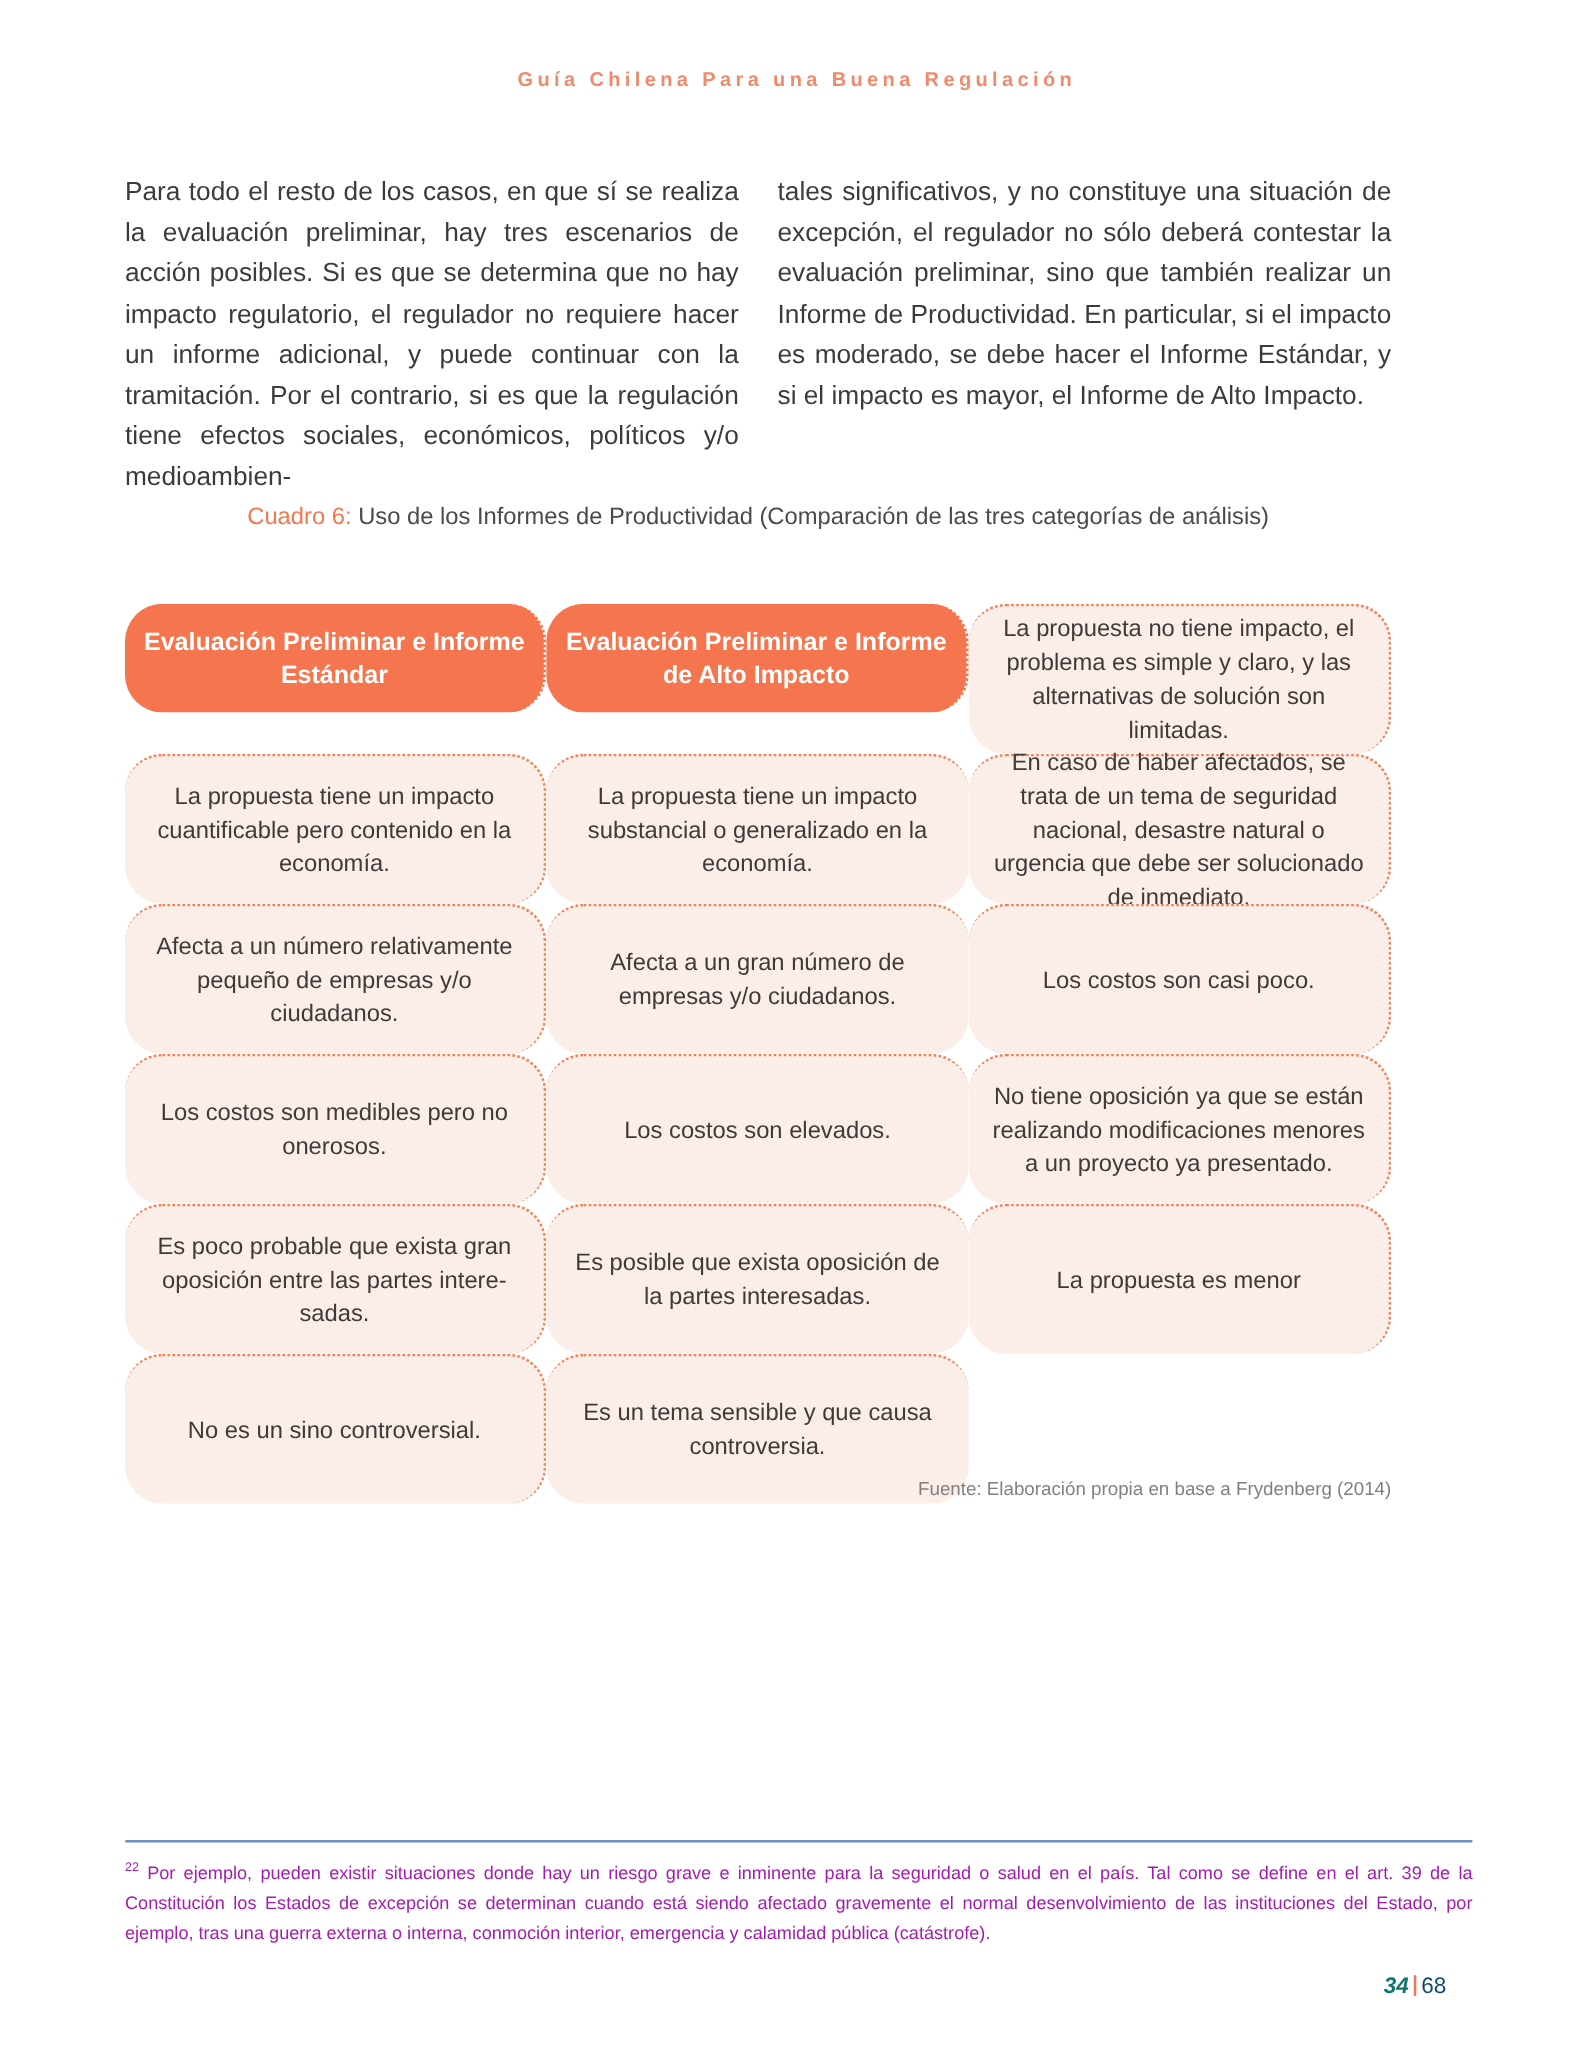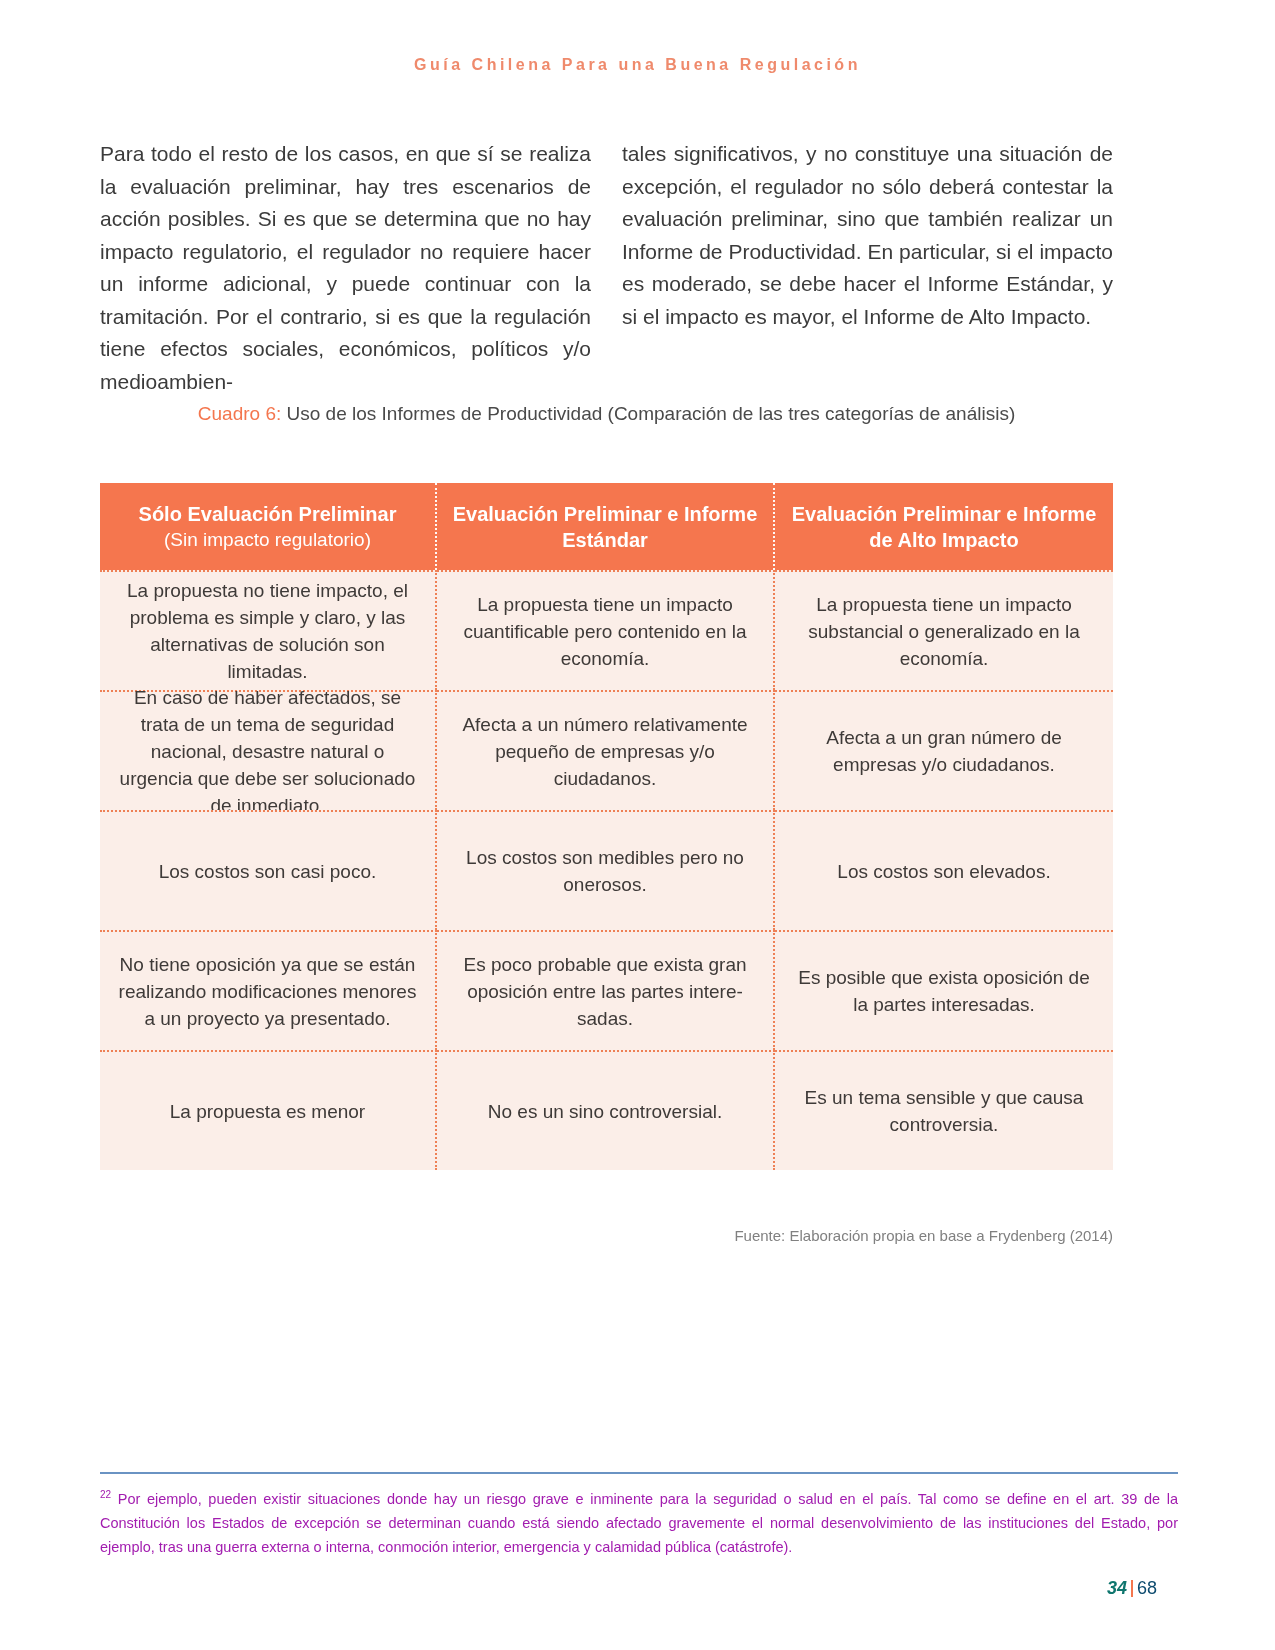--- a/index.html
+++ b/index.html
@@ -1,15 +1,15 @@
 <!DOCTYPE html>
 <html><head>
 <meta charset="utf-8">
 <style>
-  * { margin:0; padding:0; box-sizing:border-box; }
+  * { margin:0; padding:0; box-sizing:border-box;border-radius:30px; }
   html,body { background:#ffffff; }
   .page {
     position:relative;
     width:1275px; height:1650px;
     background:#ffffff;
     font-family:"Liberation Sans","DejaVu Sans",sans-serif;
     overflow:hidden;
   }
 
   
@@ -64,21 +64,21 @@
     font-size:19px; line-height:27px;
     padding:0 14px;
     border-top:2px dotted #ee8055;
   }
   .td.sep { border-right:2px dotted #ee8055; }
 
   
   .source {
     position:absolute; top:1183px; left:100px; width:1013px;
     text-align:right;
-    font-size:15px; color:#808080;margin-top:44px;
+    font-size:15px; color:#808080;
   }
 
   
   .footnote-rule {
     position:absolute; top:1472px; left:100px; width:1078px; height:2px;
     background:#6a93c3;
   }
   .footnote {
     position:absolute; top:1483px; left:100px; width:1078px;
     font-size:14.5px; line-height:24px;
@@ -108,24 +108,20 @@
     <div class="col">Para todo el resto de los casos, en que sí se realiza la evaluación preliminar, hay tres escenarios de acción posibles. Si es que se determina que no hay impacto regulatorio, el regulador no requiere hacer un informe adicional, y puede continuar con la tramitación. Por el contrario, si es que la regulación tiene efectos sociales, económicos, políticos y/o medioambien-</div>
     <div class="col">tales significativos, y no constituye una situación de excepción, el regulador no sólo deberá contestar la evaluación preliminar, sino que también realizar un Informe de Productividad. En particular, si el impacto es moderado, se debe hacer el Informe Estándar, y si el impacto es mayor, el Informe de Alto Impacto.</div>
   </div>
 
   <div class="caption">
     <span class="label">Cuadro 6:</span><span> Uso de los Informes de Productividad (Comparación de las tres categorías de análisis)</span>
   </div>
 
   <div class="cmp-table">
 
-    <div class="th">
-      <div class="th-title">Sólo Evaluación Preliminar</div>
-      <div class="th-sub">(Sin impacto regulatorio)</div>
-    </div>
     <div class="th">
       <div class="th-title">Evaluación Preliminar e Informe Estándar</div>
 
     </div>
     <div class="th">
       <div class="th-title">Evaluación Preliminar e Informe de Alto Impacto</div>
 
     </div>
 
     <div class="td sep">La propuesta no tiene impacto, el problema es simple y claro, y las alternativas de solución son limitadas.</div>

